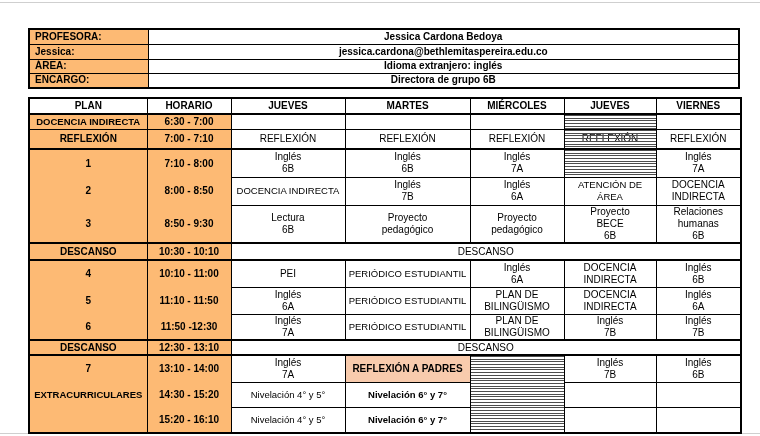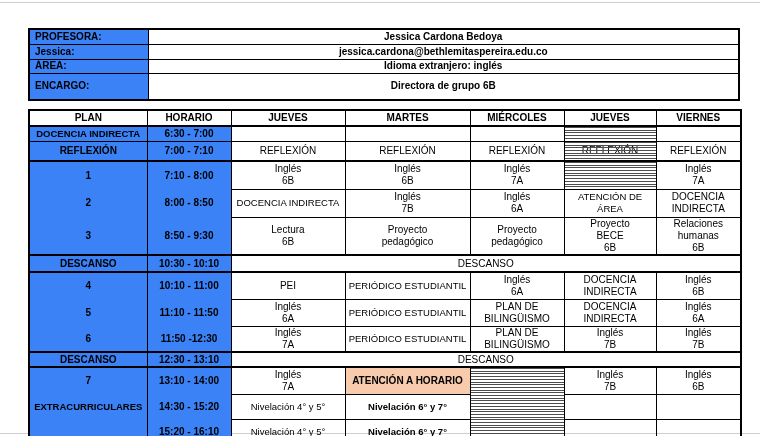--- a/index.html
+++ b/index.html
@@ -15,21 +15,21 @@
 
   table{border-collapse:collapse;table-layout:fixed;width:712px}
   td,th{
     border:1px solid #000;padding:0 1px;
     text-align:center;vertical-align:middle;
     font-size:10px;line-height:12px;
     white-space:pre-line;overflow:hidden;
   }
   .outer2{border:2px solid #000}
 
-  .g{background:#3b82f6}
+  .g{background:#fdba74}
   .b{font-weight:bold}
   .sm{font-size:9.5px}
   .lab{text-align:left;padding-left:5px}
   .peach{background:#f8cbad}
 
   .hatch{position:relative;background:#fff}
   .hatch::after{
     content:"";position:absolute;left:0;top:0;right:0;bottom:0;
     background:repeating-linear-gradient(to bottom,#4d4d4d 0 1px,transparent 1px 2.7px);
     pointer-events:none;
@@ -62,21 +62,21 @@
       <td class="b">Jessica Cardona Bedoya</td>
     </tr>
     <tr style="height:15px">
       <td class="g b lab">Jessica:</td>
       <td class="b">jessica.cardona@bethlemitaspereira.edu.co</td>
     </tr>
     <tr style="height:14px">
       <td class="g b lab">ÁREA:</td>
       <td class="b">Idioma extranjero: inglés</td>
     </tr>
-    <tr style="height:27px">
+    <tr style="height:15px">
       <td class="g b lab">ENCARGO:</td>
       <td class="b">Directora de grupo 6B</td>
     </tr>
   </tbody>
     </table>
 
   <table class="sched outer2">
     <colgroup>
       <col style="width:118px">
         <col style="width:84px">
@@ -214,21 +214,21 @@
         <td class="g b">DESCANSO</td>
         <td class="g b">12:30 - 13:10</td>
         <td colspan="5">DESCANSO</td>
       </tr>
 
       <tr style="height:27px">
         <td class="g b nbb">7</td>
         <td class="g b nbb">13:10 - 14:00</td>
         <td>Inglés
 7A</td>
-        <td class="peach b">ATENCIÓN A HORARIO</td>
+        <td class="peach b">REFLEXIÓN A PADRES</td>
         <td class="hatch" rowspan="3"></td>
         <td>Inglés
 7B</td>
         <td>Inglés
 6B</td>
       </tr>
 
       <tr style="height:25px">
         <td class="g b sm nbt nbb">EXTRACURRICULARES</td>
         <td class="g b nbt nbb">14:30 - 15:20</td>

